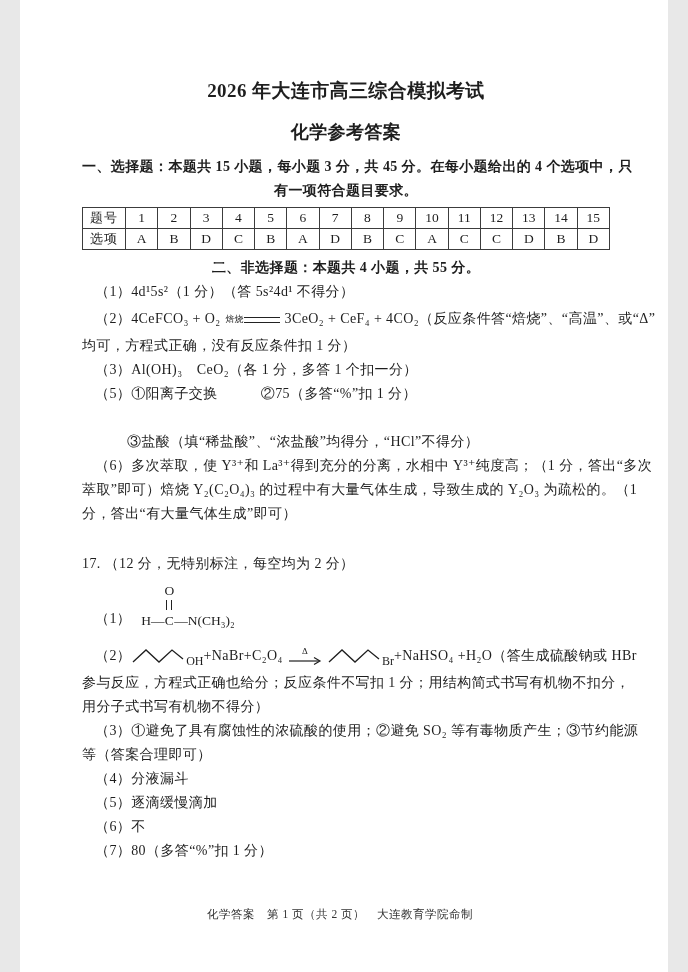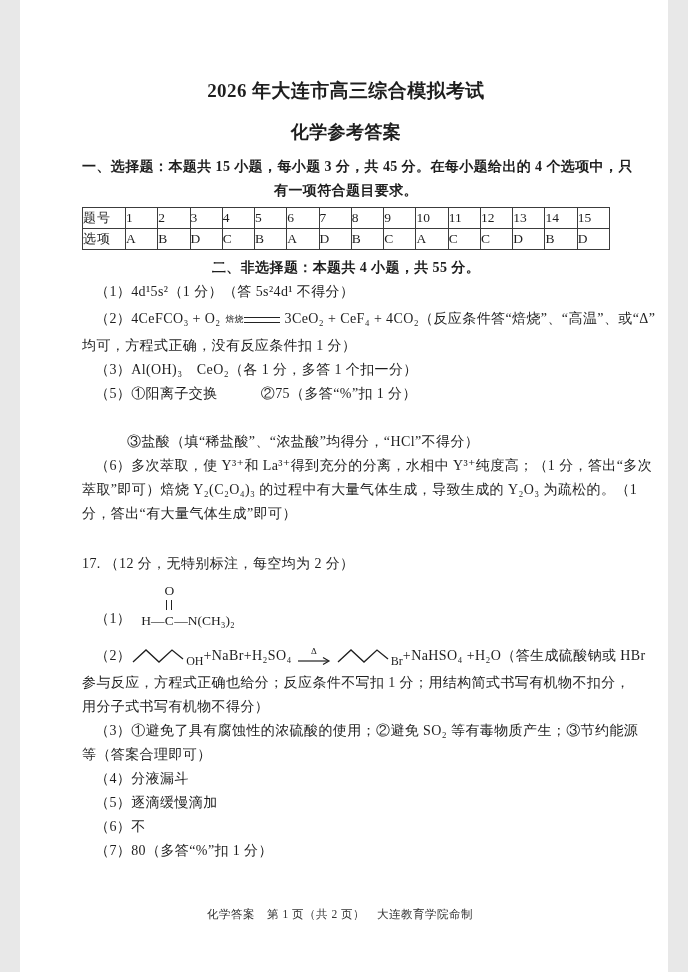--- a/index.html
+++ b/index.html
@@ -9,21 +9,21 @@
     font-family:"Liberation Serif","DejaVu Serif",serif;
     color:#1e1e1e;font-size:14px;letter-spacing:0.4px;margin:0 auto;
   }
   .title{text-align:center;font-weight:700;font-size:19px;line-height:26px;margin:0 0 15px;}
   .subtitle{text-align:center;font-weight:700;font-size:18px;line-height:26px;margin:0 0 10px;}
   .bold{font-weight:700;text-align:center;}
   .ln{line-height:24px;white-space:nowrap;}
   .ind{padding-left:13px;}
   .ind2{padding-left:45px;margin-top:24px;}
   table.ans{border-collapse:collapse;width:100%;margin:4px 0 6px;table-layout:fixed;}
-  table.ans td{border:1px solid #3c3c3c;height:20px;padding:0;
+  table.ans td{border:1px solid #3c3c3c;text-align:center;height:20px;padding:0;
     font-size:13.5px;line-height:20px;letter-spacing:0;}
   table.ans td.hdr{width:42px;font-size:13px;letter-spacing:1px;}
   
   .eq{display:flex;align-items:center;white-space:nowrap;line-height:30px;}
   .eq>*{flex:none;}
   .cond{display:inline-flex;flex-direction:row;align-items:center;margin:0 5px;}
   .cond .ct{font-size:9px;line-height:10px;letter-spacing:0;}
   .dbleq{width:36px;height:4px;border-top:1.3px solid #222;border-bottom:1.3px solid #222;margin-top:1px;}
   
   .arrowc{display:inline-flex;flex-direction:column;align-items:center;margin:0 5px;}
@@ -142,21 +142,21 @@
   </div>
 
   <div class="eq ind">
     <span>（2）</span>
     <span class="mol">
       <svg width="54" height="22" viewBox="0 0 54 22">
         <polyline points="2,18 15,6 28,18 41,6 52,15" fill="none" stroke="#1f1f1f" stroke-width="1.3"></polyline>
       </svg>
       <span class="tag">OH</span>
     </span>
-    <span>+NaBr+H₂SO₄</span>
+    <span>+NaBr+C₂O₄</span>
     <span class="arrowc">
       <span class="ct">Δ</span>
       <svg width="34" height="10" viewBox="0 0 34 10">
         <line x1="1" y1="5" x2="31" y2="5" stroke="#1f1f1f" stroke-width="1.2"></line>
         <polyline points="26,1.5 32,5 26,8.5" fill="none" stroke="#1f1f1f" stroke-width="1.2"></polyline>
       </svg>
     </span>
     <span class="mol">
       <svg width="54" height="22" viewBox="0 0 54 22">
         <polyline points="2,18 15,6 28,18 41,6 52,15" fill="none" stroke="#1f1f1f" stroke-width="1.3"></polyline>

